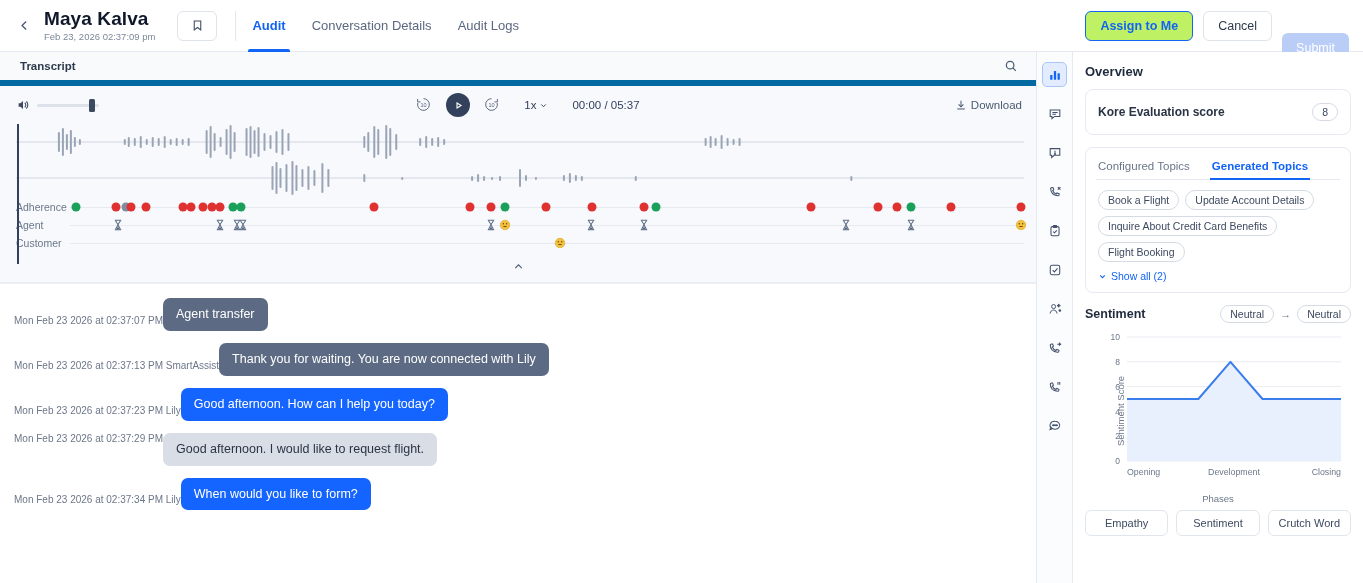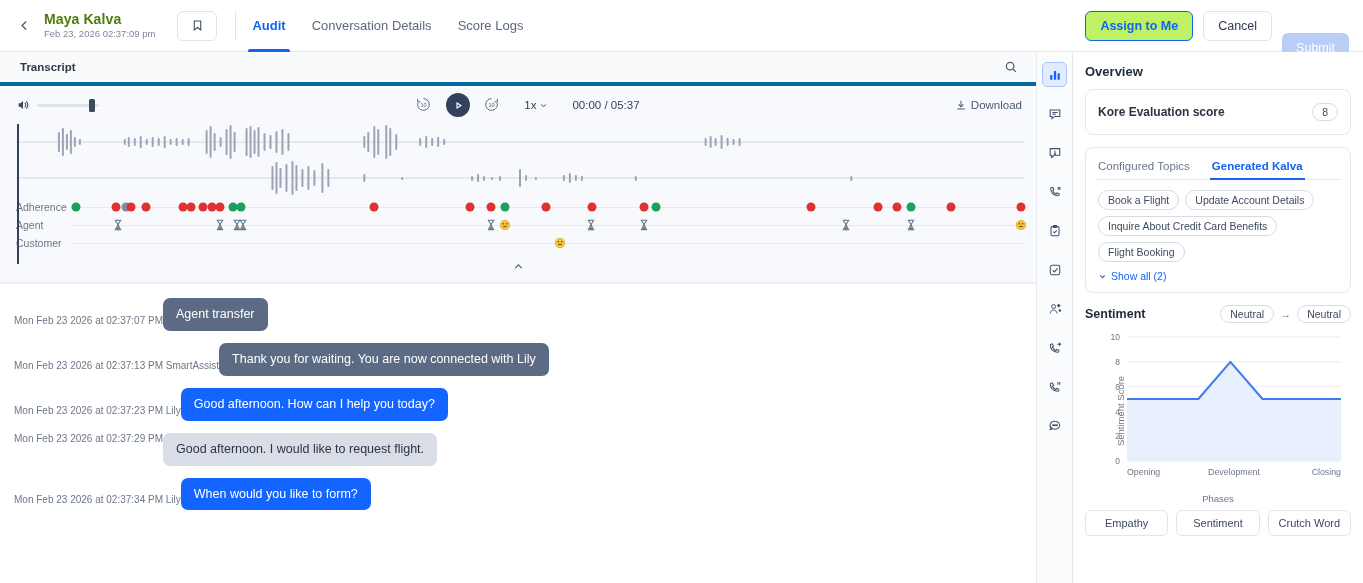--- a/index.html
+++ b/index.html
@@ -14,21 +14,21 @@
   
   .hdr {
     height: 52px; flex: 0 0 52px; display: flex; align-items: center;
     border-bottom: 1px solid #e6e9ef; background: #fff; padding: 0 14px 0 12px;
   }
   .back-btn {
     width: 24px; height: 24px; display: flex; align-items: center; justify-content: center;
     color: #4b5a72; cursor: pointer; font-size: 15px;
   }
   .ttl-wrap { margin-left: 8px; line-height: 1.15; }
-  .ttl { font-size: 14px; font-weight: 700; color: #4d7c0f; letter-spacing: .1px; }
+  .ttl { font-size: 19px; font-weight: 700; color: #0f172a; letter-spacing: .1px; }
   .ttl-sub { font-size: 9.5px; color: #7b8798; margin-top: 2px; }
   .bk-btn {
     margin-left: 22px; width: 40px; height: 30px; border: 1px solid #dfe3ea; border-radius: 6px;
     background: #fff; display: flex; align-items: center; justify-content: center; cursor: pointer;
   }
   .hdr-div { width: 1px; height: 30px; background: #e3e7ee; margin: 0 16px 0 18px; }
   .tabs { display: flex; align-items: center; height: 52px; gap: 26px; }
   .tab {
     font-size: 13px; color: #5b6880; cursor: pointer; height: 52px;
     display: flex; align-items: center; position: relative; font-weight: 400;
@@ -47,21 +47,21 @@
   .btn-cancel { border: 1px solid #dfe3ea; color: #2e3a4d; background: #fff; margin-left: 10px; }
   .btn-submit { border: none; color: #ffffff; background: #b9cdf7; margin-left: 10px; margin-top: 44px; }
 
   
   .body { flex: 1; display: flex; min-height: 0; }
   .main { flex: 1; display: flex; flex-direction: column; min-width: 0; background: #fff; }
 
   
   .tr-bar {
     height: 34px; flex: 0 0 34px; display: flex; align-items: center;
-    padding: 0 14px 0 20px; border-bottom: 4px solid #0369a1; background: #f8fafc;
+    padding: 0 14px 0 20px; border-bottom: 6px solid #0369a1; background: #f8fafc;
   }
   .tr-title { font-size: 11.5px; font-weight: 700; color: #2e3a4d; }
   .tr-spacer { flex: 1; }
   .icon-btn { width: 22px; height: 22px; display: flex; align-items: center; justify-content: center; cursor: pointer; color: #4b5a72; }
 
   
   .player { background: #f7f9fc; border-bottom: 1px solid #e9ecf2; padding: 0 0 6px 0; }
   .ctrl-row { height: 38px; display: flex; align-items: center; padding: 0 14px 0 16px; }
   .vol { display: flex; align-items: center; gap: 7px; }
   .vol-slider { width: 62px; height: 3px; background: #dde2ea; border-radius: 2px; position: relative; cursor: pointer; }
@@ -175,21 +175,21 @@
       <span>
         <svg width="13" height="13" viewBox="0 0 16 16" fill="none" stroke="#3d4a60" stroke-width="1.3">
             <path d="M4 2.5h8v11l-4-3-4 3z"></path>
           </svg>
       </span>
     </div>
     <div class="hdr-div"></div>
     <div class="tabs">
       <div class="tab active">Audit</div>
       <div class="tab">Conversation Details</div>
-      <div class="tab">Score Logs</div>
+      <div class="tab">Audit Logs</div>
     </div>
     <div class="hdr-spacer"></div>
     <div class="btn btn-assign">Assign to Me</div>
     <div class="btn btn-cancel">Cancel</div>
     <div class="btn btn-submit">Submit</div>
   </div>
 
   <div class="body">
 
     <div class="main">
@@ -610,21 +610,21 @@
       <div class="card">
         <div class="kv">
           <span class="kv-k">Kore Evaluation score</span>
           <span class="pill">8</span>
         </div>
       </div>
 
       <div class="card">
         <div class="tabs2">
           <div class="tab2">Configured Topics</div>
-          <div class="tab2 active">Generated Kalva</div>
+          <div class="tab2 active">Generated Topics</div>
         </div>
         <div class="chips" id="topic-chips">
             <span class="chip">Book a Flight</span>
             <span class="chip">Update Account Details</span>
             <span class="chip">Inquire About Credit Card Benefits</span>
             <span class="chip">Flight Booking</span>
           </div>
         <div class="showall">
           <span>
             <svg width="9" height="9" viewBox="0 0 12 12" fill="none" stroke="currentColor" stroke-width="1.4">

